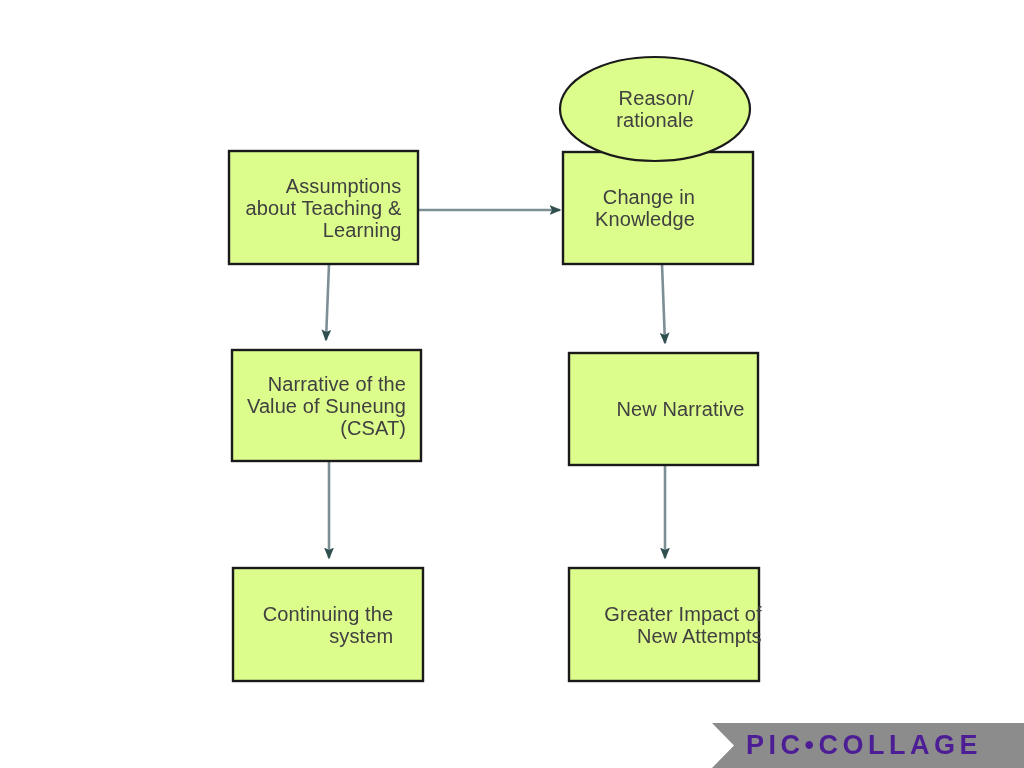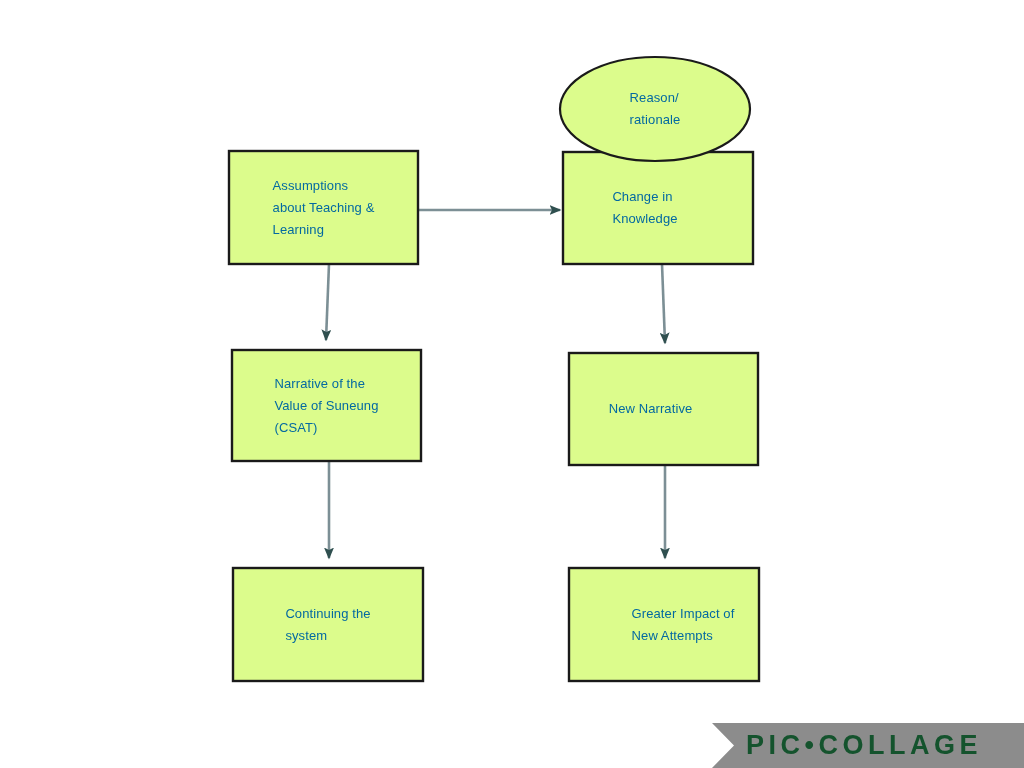--- a/index.html
+++ b/index.html
@@ -22,34 +22,34 @@
     left: 0;
     top: 0;
     width: 1024px;
     height: 768px;
   }
   .node-label {
     position: absolute;
     display: flex;
     align-items: center;
     justify-content: center;
-    text-align: left;
-    color: #0369a1;
+    text-align: right;
+    color: #404040;
     font-family: "Liberation Sans", sans-serif;
-    font-size: 13px;
+    font-size: 20px;
     line-height: 22px;
     letter-spacing: 0.1px;
     white-space: pre-line;
     pointer-events: none;
   }
   
   .box-assumptions   { left: 229px; top: 151px; width: 189px; height: 113px; border-radius: 21px; }
   .box-change        { left: 538px; top: 152px; width: 214px; height: 112px; }
   .box-narrative     { left: 232px; top: 350px; width: 189px; height: 111px; border-radius: 20px; }
-  .box-newnarrative  { left: 541px; top: 353px; width: 219px; height: 112px; }
+  .box-newnarrative  { left: 571px; top: 353px; width: 219px; height: 112px; }
   .box-continuing    { left: 233px; top: 568px; width: 190px; height: 113px; }
   .box-greater       { left: 569px; top: 568px; width: 228px; height: 113px; }
   .ellipse-reason    { left: 560px; top: 57px; width: 190px; height: 104px;
                        align-items: flex-start; padding-top: 30px;
                        box-sizing: border-box; }
 
   
   #watermark {
     position: absolute;
     left: 712px;
@@ -59,21 +59,21 @@
   }
   #watermark svg { display: block; }
   .wm-text {
     position: absolute;
     left: 746px;
     top: 723px;
     width: 278px;
     height: 45px;
     display: flex;
     align-items: center;
-    color: #14532d;
+    color: #4c1d95;
     font-family: "Liberation Sans", sans-serif;
     font-size: 27px;
     font-weight: bold;
     letter-spacing: 4.5px;
     white-space: nowrap;
     pointer-events: none;
   }
 </style>
 </head>
 <body>

